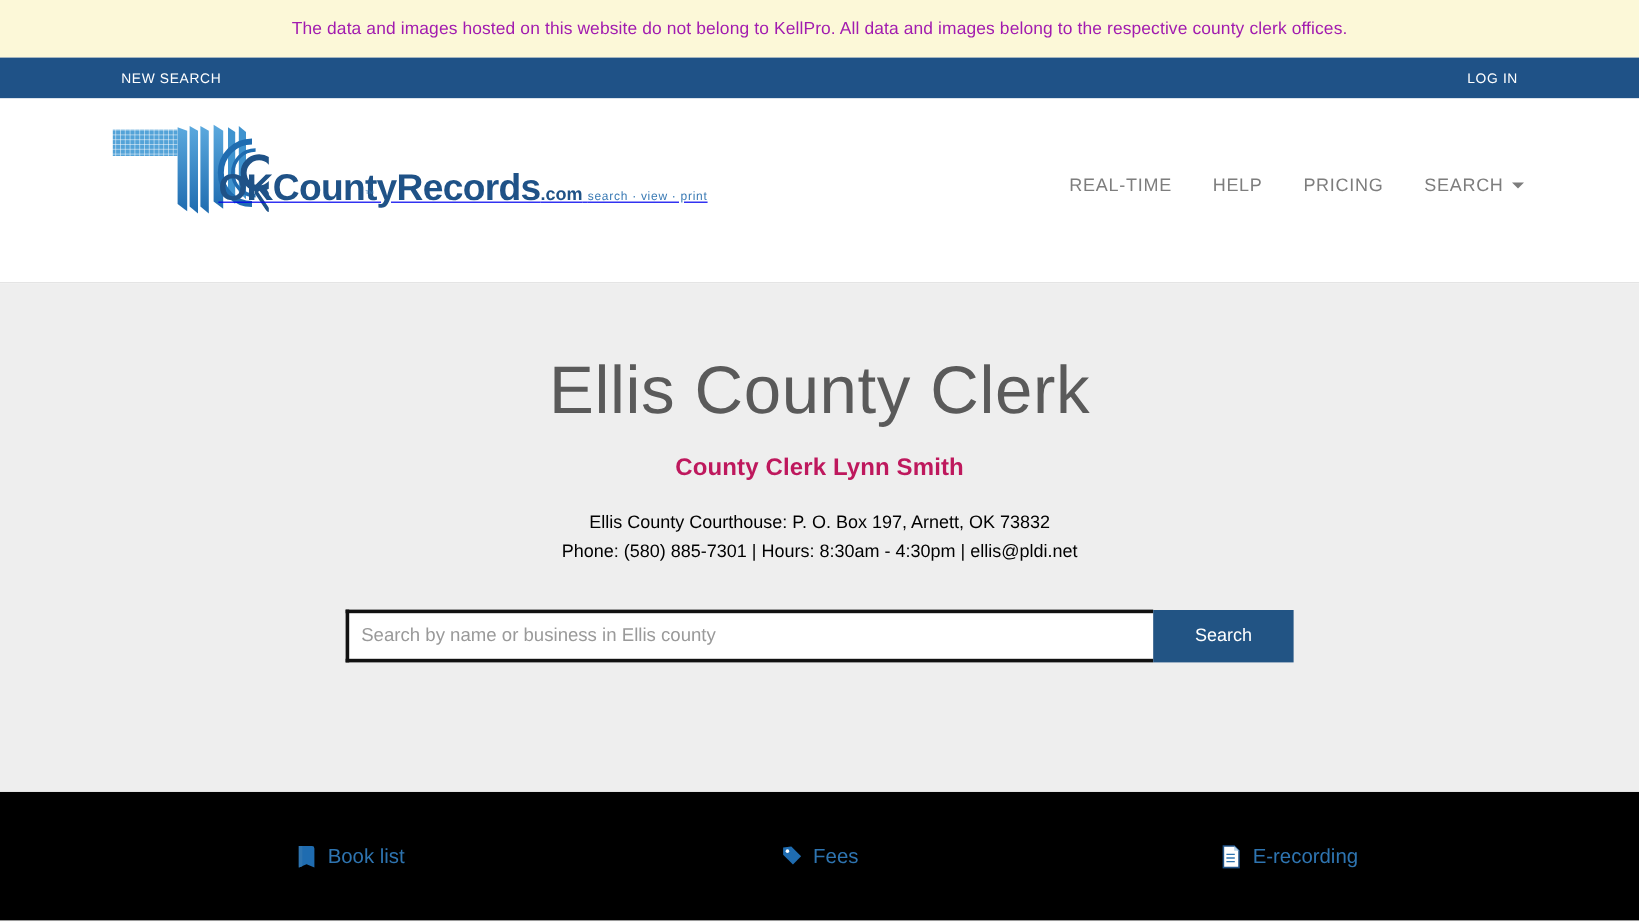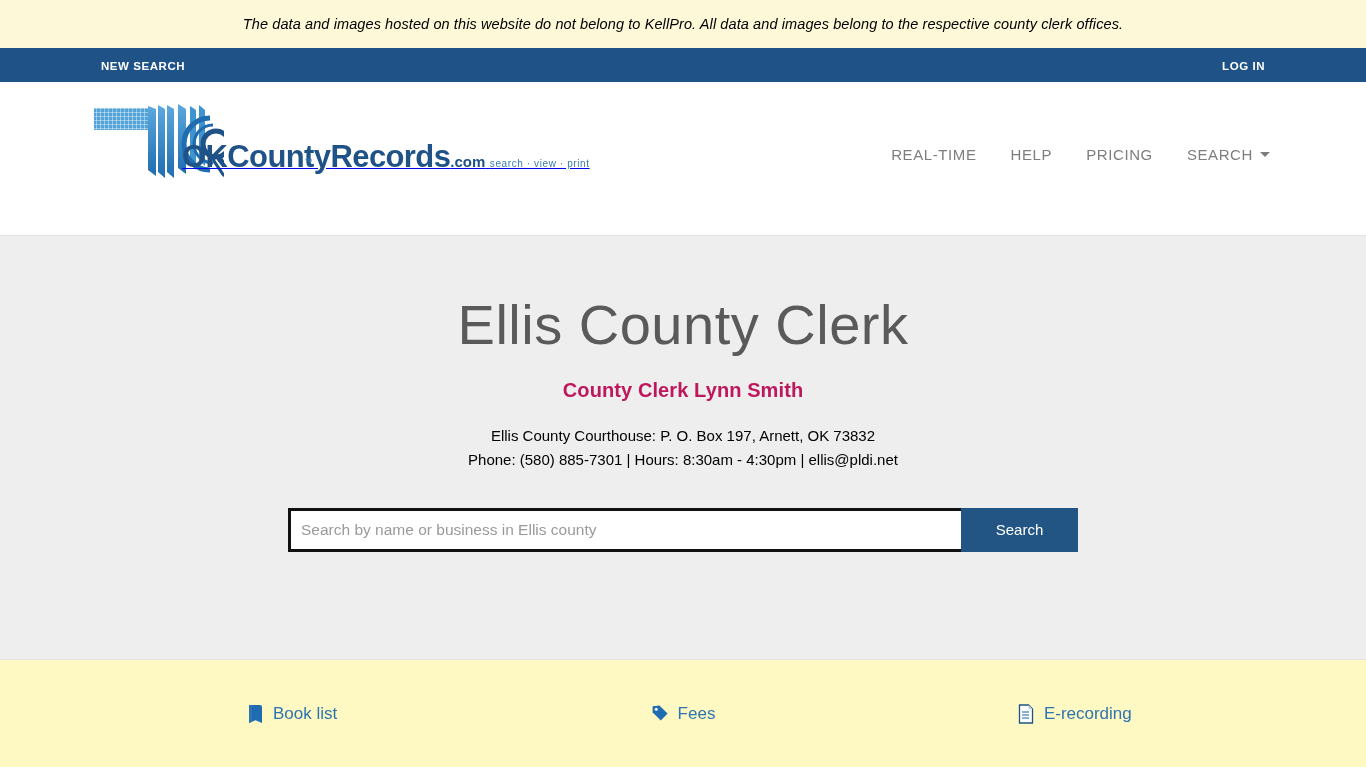--- a/index.html
+++ b/index.html
@@ -14,39 +14,38 @@
   .disclaimer {
     height: 48px;
     background: #fcf8d8;
     display: flex;
     align-items: center;
     justify-content: center;
     text-align: center;
   }
   .disclaimer span {
     font-size: 14.5px;
-    color: #000000;
+    color: #a21caf;
     letter-spacing: .1px;
-    font-style: italic;
   }
 
   
   .utilbar {
     height: 34px;
     background: #1f5287;
     display: flex;
     align-items: center;
     position: relative;
   }
   .utilbar .left  { position: absolute; left: 101px; }
   .utilbar .right { position: absolute; right: 101px; }
   .utilbar a {
     color: #ffffff;
     font-size: 11.5px;
-    font-weight: bold;
+    font-weight: normal;
     letter-spacing: .55px;
     text-decoration: none;
   }
 
   
   .header {
     height: 154px;
     background: #ffffff;
     border-bottom: 1px solid #e4e4e4;
     position: relative;
@@ -190,21 +189,21 @@
     gap: 6px;
   }
   .caret-down.sm {
     border-left-width: 4px;
     border-right-width: 4px;
     border-top: 5px solid #2e74b0;
   }
 
   
   .quicklinks {
-    background: #fef9c3;
+    background: #000000;
     height: 107px;
     display: flex;
     align-items: center;
     padding: 0 96px;
   }
   .quicklinks .col {
     flex: 1 1 0;
     display: flex;
     justify-content: center;
   }

